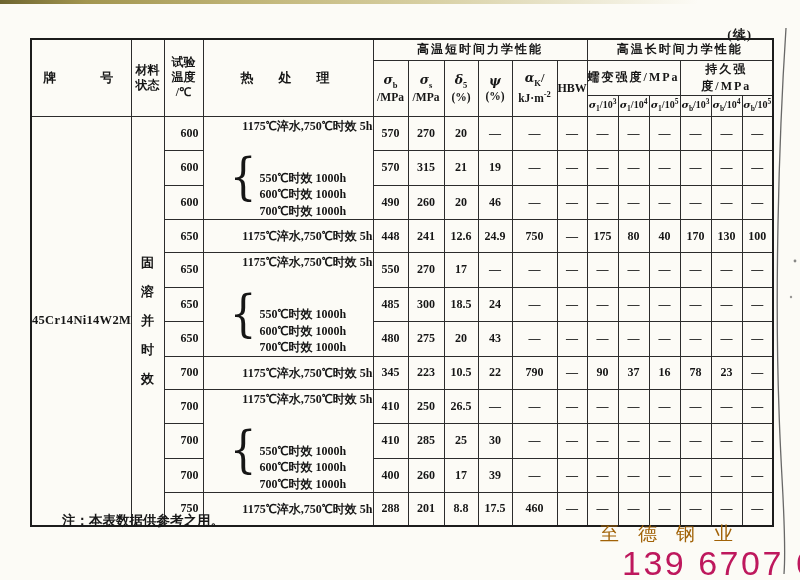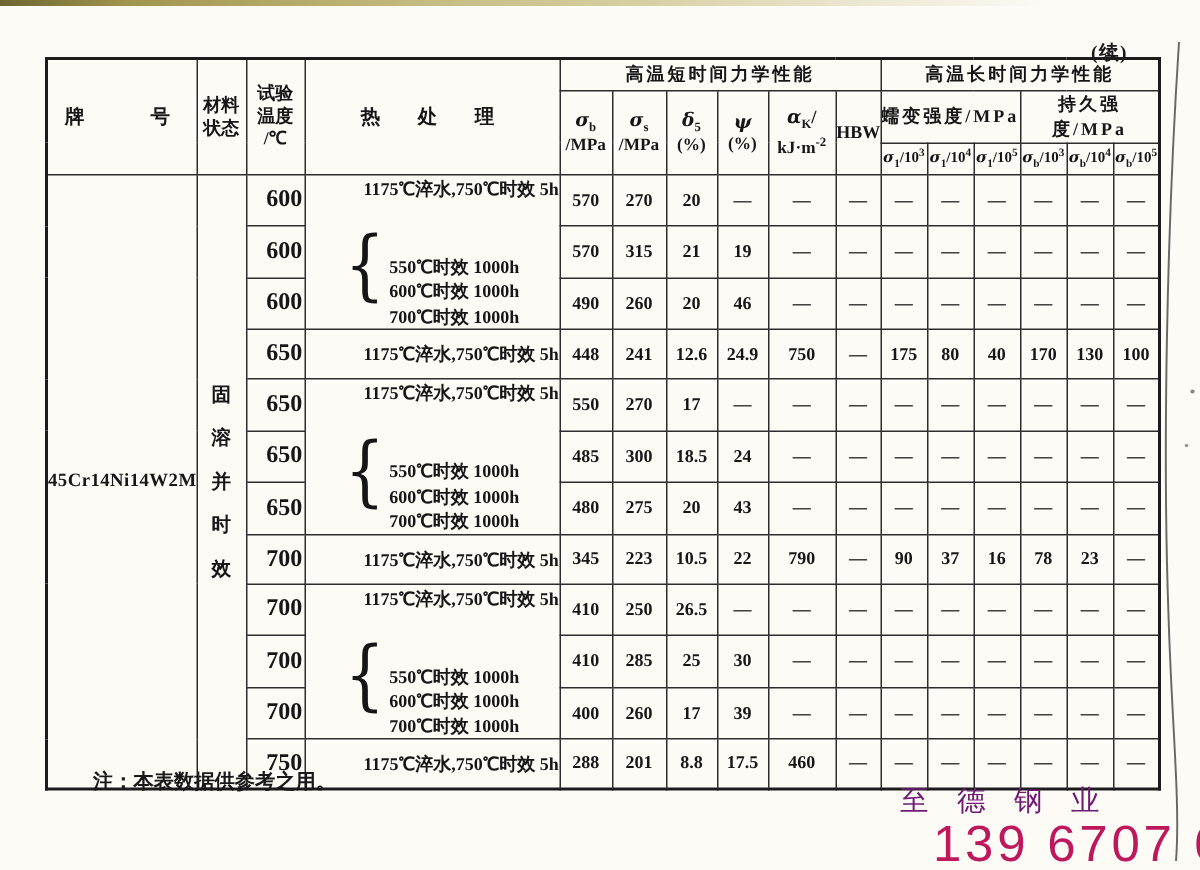--- a/index.html
+++ b/index.html
@@ -35,41 +35,41 @@
   th.sub .l2 { display:block; line-height:1.2; font-size:11.5px; }
   th.sub i, th.t3 i { font-family:"DejaVu Serif", serif; font-style:italic; font-weight:700; }
   th.sub sub { font-size:8.5px; }
   th.sub sup { font-size:8.5px; }
   th.t3 { font-size:10px; }
   th.t3 sub { font-size:7.5px; }
   th.t3 sup { font-size:7.5px; }
 
   tbody tr { height:33px; }
   td.num { font-size:12px; }
-  td.temp { font-size:16px;padding-left:12px; }
+  td.temp { font-size:12px;padding-left:12px; }
   td.brand { font-size:12.5px; letter-spacing:0.3px; }
   td.mat div { line-height:29px; font-size:13px; }
   td.ht { font-size:12px; }
   .ht-main { text-align:right; line-height:17px; padding-top:1px; }
   .ht-brace-group { display:flex; align-items:center; justify-content:center; margin-top:1px; }
   .brace {
     display:inline-block; font-size:42px; font-weight:400; line-height:50px;
     transform:scaleY(1.22); margin-right:3px; font-family:"DejaVu Serif", serif;
   }
   .ht-lines { text-align:left;margin-top:34px; }
   .ht-lines div { line-height:16.5px; }
 
   .notes { position:absolute; left:47px; top:509px; font-size:13.5px; font-weight:700; }
   .note { line-height:24px; }
   .note1 { margin-left:15px;font-family:Liberation Serif, serif; }
   .np2 { margin-right:12px; font-size:14px; }
 
   .wm-name {
     position:absolute; left:600px; top:521px; font-size:19px; font-weight:500;
-    color:#701a75; letter-spacing:19px; white-space:nowrap;
+    color:#a16207; letter-spacing:19px; white-space:nowrap;
   }
   .wm-phone {
     position:absolute; left:622px; top:544px; font-size:34px; font-weight:500;
     color:#be185d; letter-spacing:2.5px; white-space:nowrap;
     font-family:"Liberation Sans", sans-serif;
   }
   svg.edge { position:absolute; left:0; top:0; pointer-events:none; }
 </style>
 </head>
 <body>

